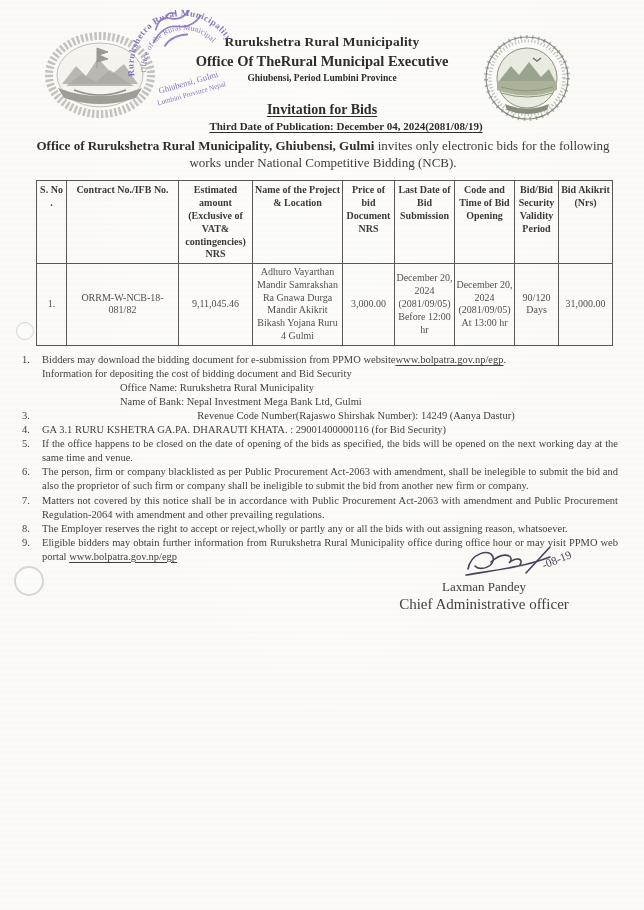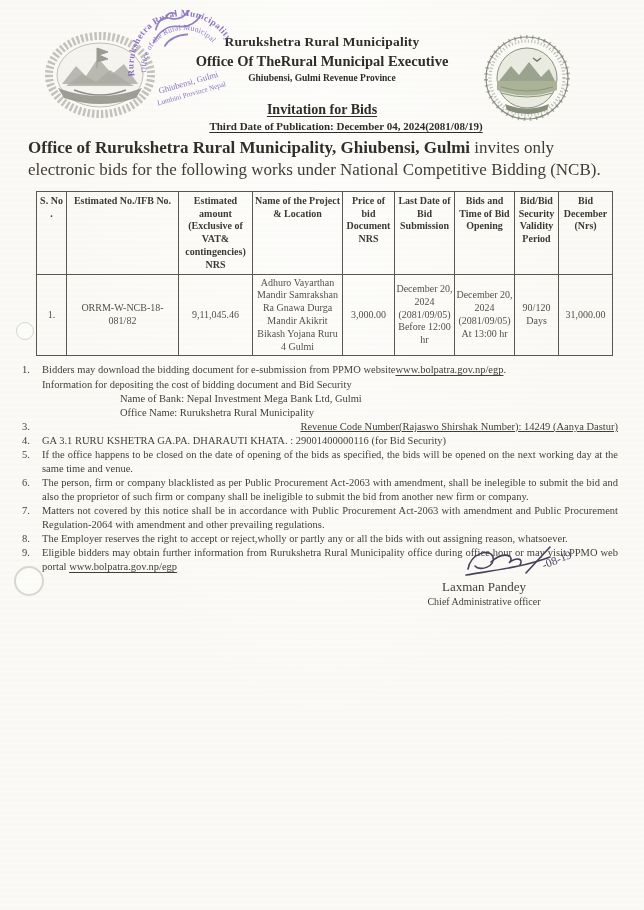--- a/index.html
+++ b/index.html
@@ -19,41 +19,41 @@
   .stamp{position:absolute;left:116px;top:0px;width:134px;height:122px;z-index:2;}
   .emblem-right{position:absolute;right:64px;top:34px;width:106px;height:90px;}
   .titles{position:absolute;left:0;right:0;top:34px;text-align:center;z-index:1;color:#302d28;}
   .t1{font-size:13.5px;font-weight:bold;letter-spacing:.2px;}
   .t2{font-size:14.5px;font-weight:bold;margin-top:3px;text-align:center;}
   .t3{font-size:9.5px;font-weight:bold;margin-top:3px;}
   .t4{font-size:14px;font-weight:bold;margin-top:19px;}
   .t4 span, .t5 span{text-decoration:underline;text-underline-offset:2px;}
   .t5{font-size:11px;font-weight:bold;margin-top:2px;padding-left:48px;}
   
-  .intro{margin:9px 26px 0 28px;font-size:17px;line-height:1.32;color:#413d36;}
+  .intro{margin:9px 26px 0 28px;font-size:13px;line-height:1.32;color:#413d36;text-align:center;}
   .intro b{color:#322f2a;}
   
   table.bids{border-collapse:collapse;table-layout:fixed;width:576px;margin:9px 16px 0 36px;
     font-size:10px;line-height:1.28;color:#54504a;}
   table.bids th,table.bids td{border:1px solid #5b5750;padding:2px 1px;text-align:center;overflow:hidden;}
   table.bids th{font-weight:bold;color:#3d3a34;vertical-align:top;padding-top:3px;}
   table.bids td{vertical-align:middle;height:74px;}
   
   .notes{margin:7px 26px 0 20px;font-size:10.5px;line-height:1.34;color:#433f38;}
   .note{display:flex;}
   .note .num{flex:none;width:22px;padding-left:2px;box-sizing:border-box;}
   .note .body{flex:1;text-align:justify;}
   .sub-a{margin-left:78px;text-align:left;}
-  .sub-b{margin-left:52px;text-align:right;text-decoration:underline;}
+  .sub-b{margin-left:52px;text-align:center;}
   .link{text-decoration:underline;text-underline-offset:2px;cursor:pointer;}
   
   .sig{position:absolute;right:40px;top:543px;width:240px;text-align:center;color:#45413a;}
   .scribble{display:block;width:132px;height:40px;margin:0 14px 0 auto;}
   .sig-name{font-size:13px;margin-top:-4px;}
-  .sig-role{font-size:10px;margin-top:1px;}
+  .sig-role{font-size:15px;margin-top:1px;}
   
   .hole{position:absolute;border-radius:50%;border:2px solid #d7d6cf;background:rgba(255,255,255,.4);}
   .hole-1{left:16px;top:322px;width:16px;height:16px;border-width:1.5px;}
   .hole-2{left:14px;top:566px;width:26px;height:26px;}
 </style>
 </head>
 <body>
 
 <div class="page">
 
@@ -90,21 +90,21 @@
           <path d="M44 36 q14 -16 30 -9 q12 5 24 -5"></path>
           <path d="M54 42 q10 -9 26 -5"></path>
           <path d="M62 16 q6 -8 12 -2"></path>
         </g>
       </g>
     </svg>
 
     <div class="titles">
       <div class="t1">Rurukshetra Rural Municipality</div>
       <div class="t2">Office Of TheRural Municipal Executive</div>
-      <div class="t3">Ghiubensi, Gulmi Revenue Province</div>
+      <div class="t3">Ghiubensi, Period Lumbini Province</div>
       <div class="t4"><span>Invitation for Bids</span></div>
       <div class="t5"><span>Third Date of Publication: December 04, 2024(2081/08/19)</span></div>
     </div>
 
     <svg class="emblem-right" viewBox="0 0 106 90">
       <g>
         <circle cx="53" cy="44" r="41" fill="none" stroke="#8a9080" stroke-width="1.2"></circle>
         <circle cx="53" cy="44" r="41" fill="none" stroke="#7d8374" stroke-width="4" stroke-dasharray="1.5 4.5" opacity="0.6"></circle>
         <circle cx="53" cy="44" r="37" fill="none" stroke="#848b7b" stroke-width="3.2" stroke-dasharray="1.2 2.1" opacity="0.5"></circle>
         <circle cx="53" cy="44" r="30" fill="#e9ebe1" stroke="#8a9080" stroke-width="1"></circle>
@@ -127,28 +127,28 @@
       <col style="width:90px">
         <col style="width:52px">
         <col style="width:60px">
       <col style="width:60px">
         <col style="width:44px">
         <col style="width:54px">
     </colgroup>
     <thead>
       <tr>
         <th>S. No .</th>
-        <th>Estimated No./IFB No.</th>
+        <th>Contract No./IFB No.</th>
         <th>Estimated amount (Exclusive of VAT&amp; contingencies) NRS</th>
         <th>Name of the Project &amp; Location</th>
         <th>Price of bid Document NRS</th>
         <th>Last Date of Bid Submission</th>
-        <th>Bids and Time of Bid Opening</th>
+        <th>Code and Time of Bid Opening</th>
         <th>Bid/Bid Security Validity Period</th>
-        <th>Bid December (Nrs)</th>
+        <th>Bid Akikrit (Nrs)</th>
       </tr>
     </thead>
     <tbody>
       <tr>
         <td>1.</td>
         <td>ORRM-W-NCB-18-081/82</td>
         <td>9,11,045.46</td>
         <td>Adhuro Vayarthan Mandir Samrakshan Ra Gnawa Durga Mandir Akikrit Bikash Yojana Ruru 4 Gulmi</td>
         <td>3,000.00</td>
         <td>December 20, 2024 (2081/09/05) Before 12:00 hr</td>
@@ -163,22 +163,22 @@
 
     <div class="note">
       <span class="num">1.</span>
       <div class="body"><span>Bidders may download the bidding document for e-submission from PPMO website</span><span class="link">www.bolpatra.gov.np/egp</span><span>.</span></div>
     </div>
 
     <div class="note">
       <span class="num"></span>
       <div class="body">
         <span>Information for depositing the cost of bidding document and Bid Security</span>
+        <div class="sub-a">Office Name: Rurukshetra Rural Municipality</div>
         <div class="sub-a">Name of Bank: Nepal Investment Mega Bank Ltd, Gulmi</div>
-        <div class="sub-a">Office Name: Rurukshetra Rural Municipality</div>
       </div>
     </div>
 
     <div class="note">
       <span class="num">3.</span>
       <div class="body">
         <div class="sub-b">Revenue Code Number(Rajaswo Shirshak Number): 14249 (Aanya Dastur)</div>
       </div>
     </div>
 

